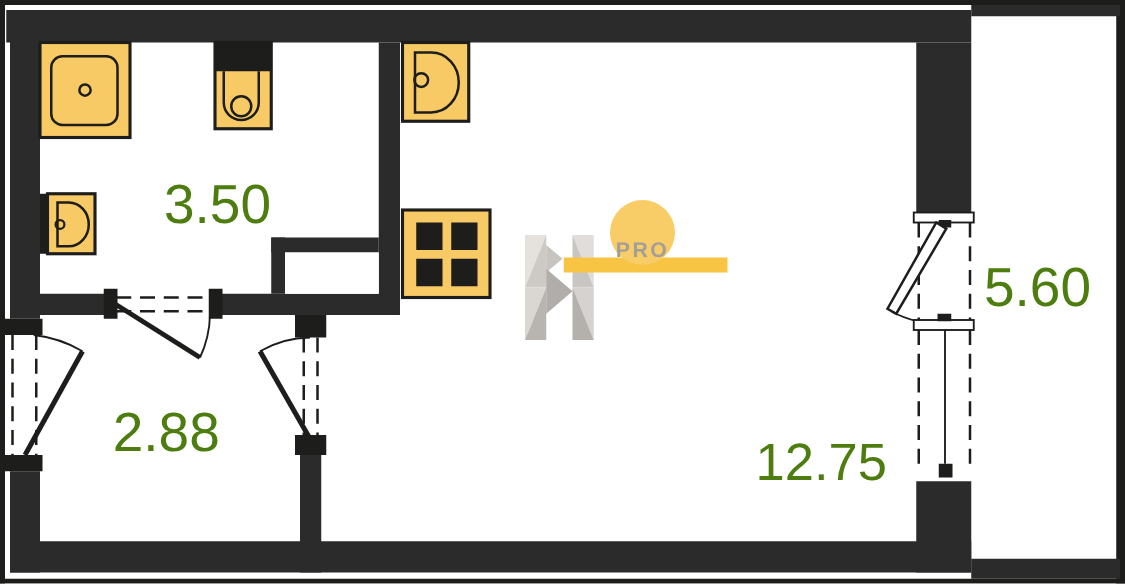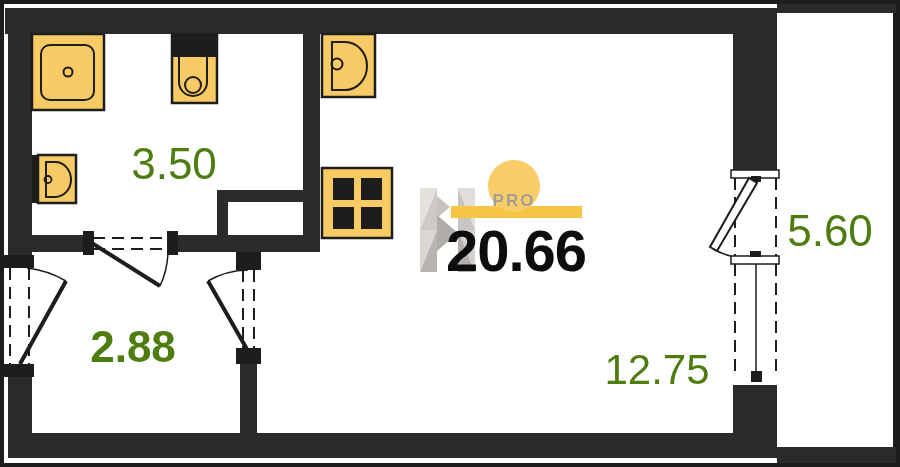--- a/index.html
+++ b/index.html
@@ -153,22 +153,21 @@
         <polygon points="458,230 475,230 475,272" fill="#d2cfcb"></polygon>
         <polygon points="458,230 475,272 458,272" fill="#aeaaa6"></polygon>
       </g>
       <rect x="451" y="206" width="131" height="12" fill="#f7c443"></rect>
       <circle cx="514" cy="186" r="26" fill="#f8cd68"></circle>
     </g>
   </svg>
 
   <div class="badge-label" style="left:514px;top:200px;">PRO</div>
 
-  <div class="total-label" style="left:516px;top:251px;">20.66</div>
 
   <div class="area-label" style="left:174px;top:164px;">3.50</div>
 
-  <div class="area-label" style="left:133px;top:347px;font-weight:bold;">2.88</div>
+  <div class="area-label" style="left:133px;top:347px;">2.88</div>
 
   <div class="area-label mid" style="left:657px;top:370px;">12.75</div>
 
   <div class="area-label" style="left:830px;top:231px;">5.60</div>
 </div>
 
 </body></html>

